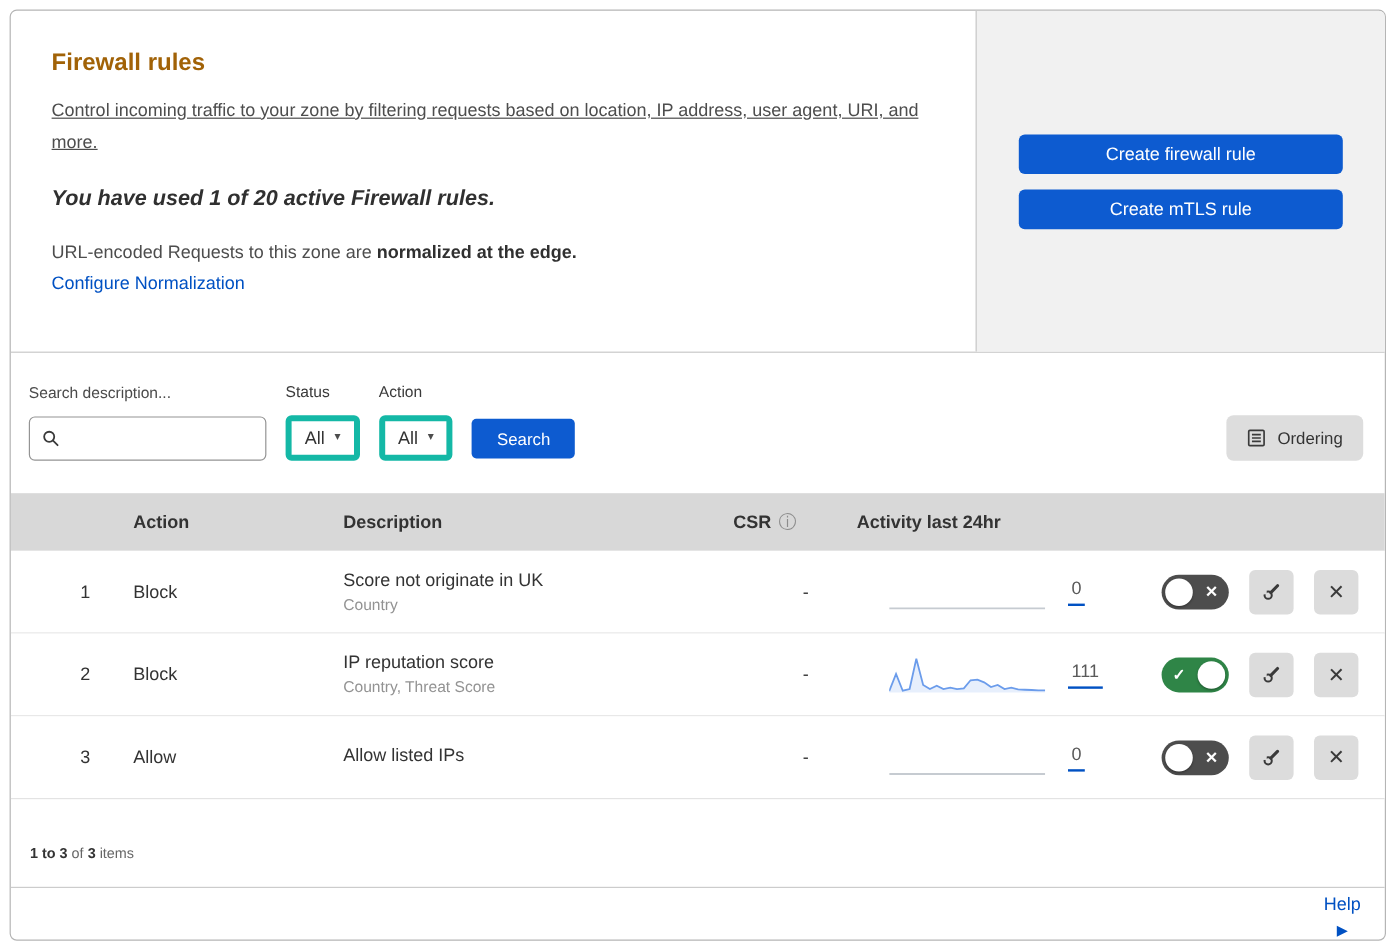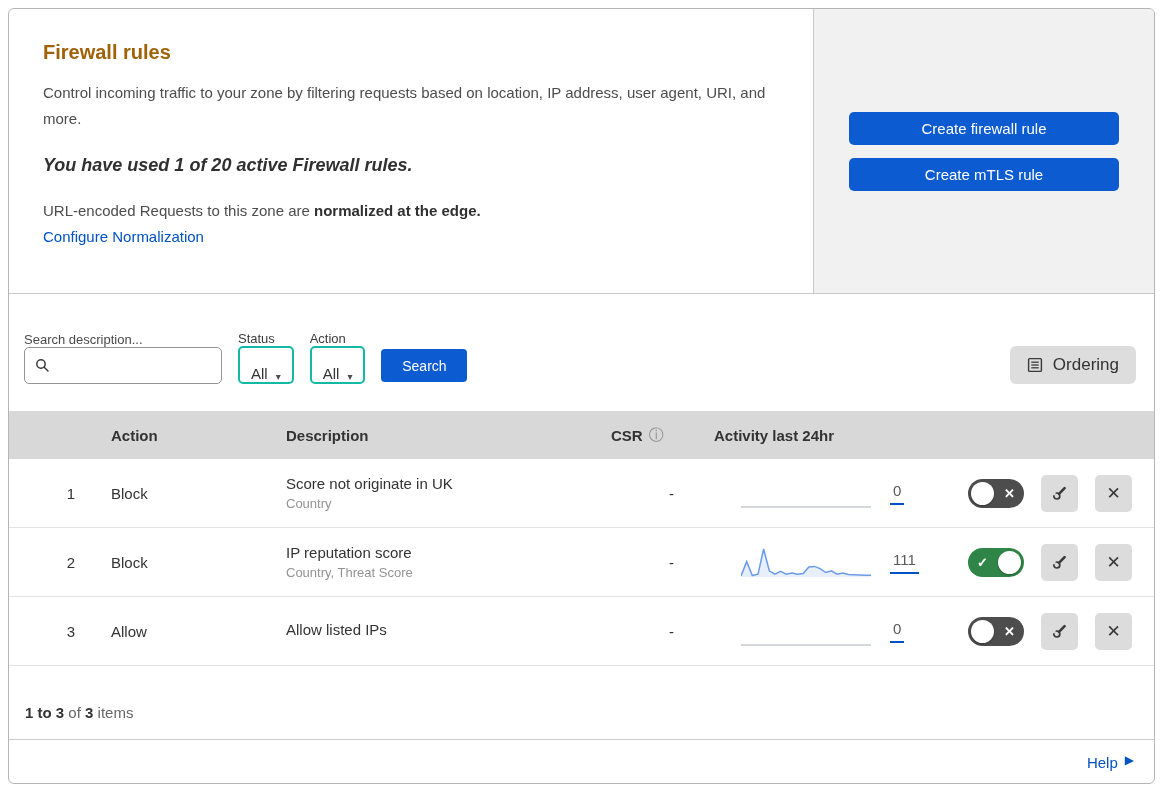--- a/index.html
+++ b/index.html
@@ -8,59 +8,59 @@
 
   .card {
     position:absolute; left:8px; top:8px; width:1147px; height:776px;
     background:#fff; border:1px solid #b5b5b5; border-radius:6px; overflow:hidden;
   }
 
   
   .top { display:flex; height:285px; border-bottom:1px solid #c9c9c9; }
   .top-left { width:804px; padding:32px 40px 0 34px; }
   .page-title { margin:0 0 16px; font-size:20px; font-weight:600; color:#a16207; }
-  .desc { margin:0 0 22px; font-size:15px; color:#4d4d4d; line-height:1.75; max-width:765px; }
+  .desc { margin:0 0 22px; font-size:15px; color:#4d4d4d; line-height:1.75; max-width:765px;text-decoration:underline; }
   .usage { margin:0 0 26px; font-size:18px; font-weight:700; color:#303030;font-style:italic; }
   .norm { margin:0 0 9px; font-size:15px; color:#4d4d4d; }
   .norm b { color:#303030; }
   .text-link { font-size:15px; color:#0051c3; cursor:pointer; }
 
   .top-right {
     flex:1; background:#f1f1f1; border-left:1px solid #c9c9c9;
     display:flex; flex-direction:column; justify-content:center; gap:13px; padding:0 35px;
   }
   .btn-blue {
     display:block; width:100%; height:33px; background:#0d5bd0; color:#fff;
     border:none; border-radius:5px; font-size:15px; font-family:inherit; cursor:pointer;
   }
 
   
   .filter-bar {
     height:117px; display:flex; align-items:flex-end; justify-content:space-between;
     padding:0 18px 27px 15px;
   }
   .filter-left { display:flex; align-items:flex-end; gap:16px; }
-  .field-label { display:block; font-size:13px; color:#4a4a4a; margin-bottom:0; }
+  .field-label { display:block; font-size:13px; color:#4a4a4a; margin-bottom:12px; }
   .search-wrap {
     width:198px; height:37px; border:1px solid #949494; border-radius:5px;
     display:flex; align-items:center; padding:0 10px; gap:8px; background:#fff;
   }
   .search-wrap input { border:none; outline:none; flex:1; font-size:14px; font-family:inherit; min-width:0; background:transparent; }
   .select-box {
-    height:38px; border:2px solid #14b8a6; border-radius:5px; background:#fff;
-    font-size:15px; color:#333; padding:0 11px; display:flex; align-items:flex-end; gap:8px;
+    height:38px; border:5px solid #14b8a6; border-radius:5px; background:#fff;
+    font-size:15px; color:#333; padding:0 11px; display:flex; align-items:center; gap:8px;
     font-family:inherit; cursor:pointer;
   }
   .caret { font-size:10px; color:#4d4d4d; line-height:1; }
   .search-btn {
     width:86px; height:33px; background:#0d5bd0; color:#fff; border:none; border-radius:4px;
     font-size:14px; font-family:inherit; margin-bottom:2px; cursor:pointer;
   }
   .ordering-btn {
-    height:38px; background:#dddddd; border:none; border-radius:6px; font-size:17px; color:#333;
+    height:38px; background:#dddddd; border:none; border-radius:6px; font-size:14px; color:#333;
     display:flex; align-items:center; gap:10px; padding:0 17px; font-family:inherit; cursor:pointer;
   }
 
   
   .grid-cols { display:grid; grid-template-columns:102px 175px 325px 95px 223px 1fr; }
   .thead { height:48px; background:#d8d8d8; align-items:center; font-size:15px; font-weight:600; color:#333; }
   .th-csr { display:flex; align-items:center; gap:6px; }
   .info-glyph { font-size:15px; color:#8d8d8d; font-weight:400; cursor:pointer; }
   .trow { height:69px; align-items:center; border-bottom:1px solid #e3e3e3; background:#fff; }
   .cell-num { text-align:center; padding-left:22px; font-size:15px; color:#333; }
@@ -83,24 +83,24 @@
   .toggle.on .knob { right:3px; }
   .toggle.on .t-check { left:9px; }
 
   .icon-btn {
     width:37px; height:37px; background:#dcdcdc; border:none; border-radius:5px;
     display:flex; align-items:center; justify-content:center; cursor:pointer; color:#3a3a3a;
     font-size:17px; font-family:inherit; flex:0 0 auto;
   }
 
   
-  .pagination { height:74px; padding:38px 0 0 16px; font-size:15px; color:#666; border-bottom:1px solid #cccccc; }
+  .pagination { height:74px; padding:38px 0 0 16px; font-size:12px; color:#666; border-bottom:1px solid #cccccc; }
   .pagination b { color:#333; }
   .help-bar { height:45px; display:flex; align-items:center; justify-content:flex-end; padding-right:20px; }
-  .help-link { display:flex; align-items:flex-start; gap:7px; color:#0051c3; font-size:15px; cursor:pointer; text-decoration:none; }
+  .help-link { display:flex; align-items:center; gap:7px; color:#0051c3; font-size:15px; cursor:pointer; text-decoration:none;flex-direction:column; }
   .help-arrow { font-size:12px; line-height:1; }
 </style>
 </head>
 <body>
 
 <div class="stage">
   <div class="card">
 
     <div class="top">
       <div class="top-left">

